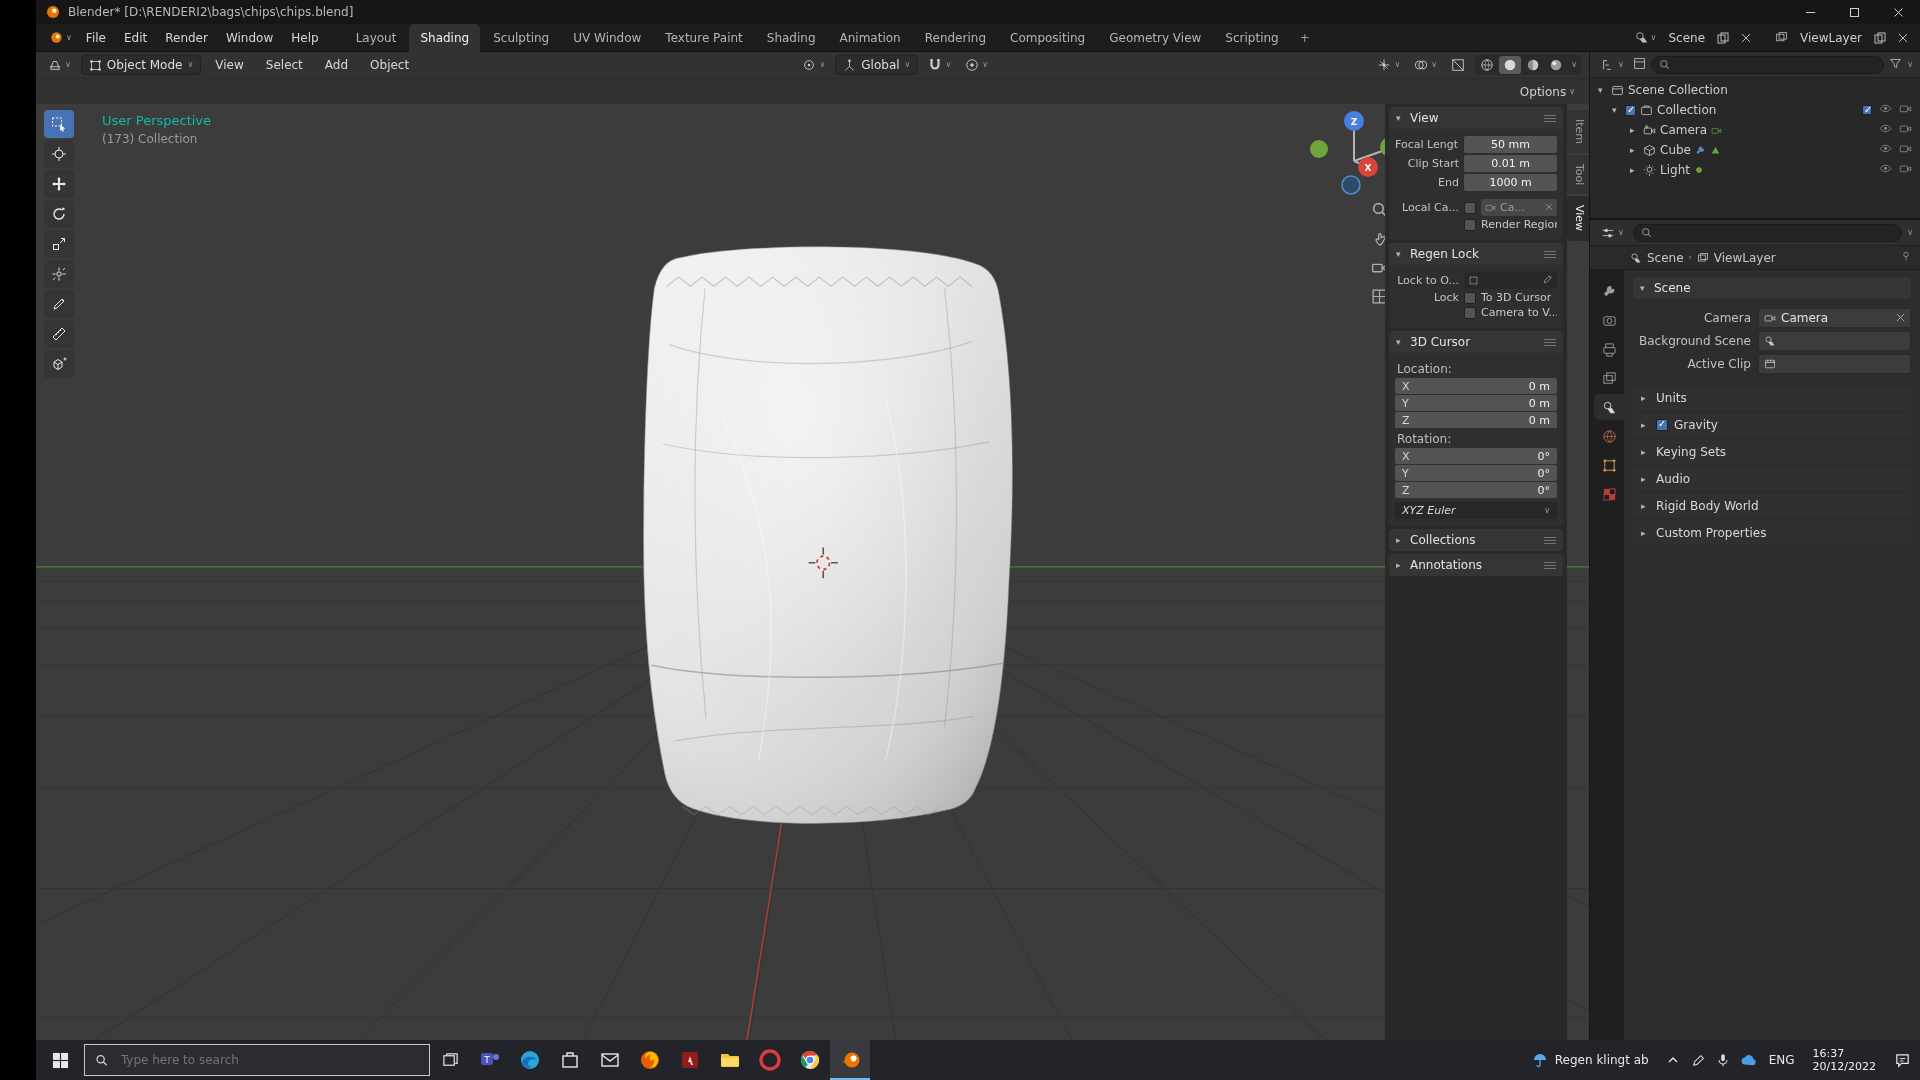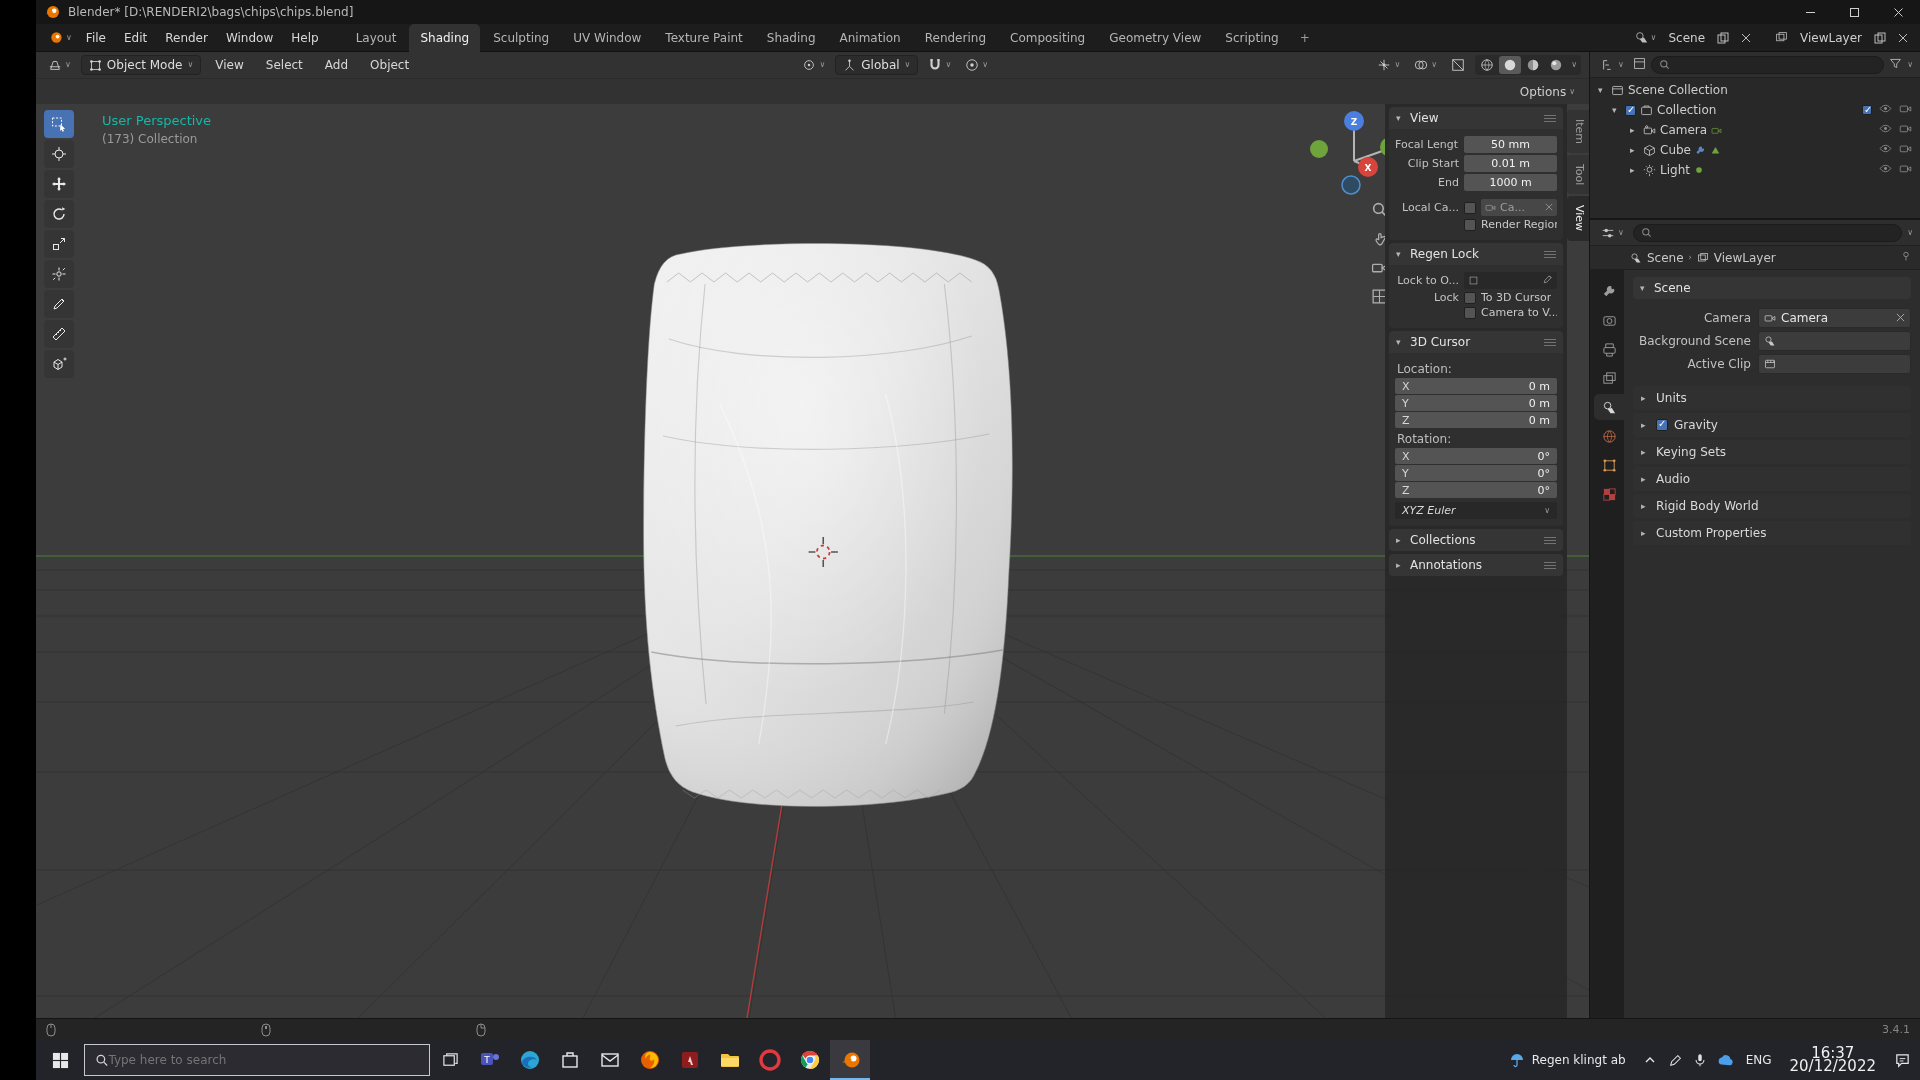--- a/index.html
+++ b/index.html
@@ -99,28 +99,28 @@
   .sect { height:24px; background:#303030; border-radius:3px; display:flex; align-items:center; gap:6px; padding:0 8px; margin-top:3px; color:#d9d9d9; }
 
   
   .statusbar { height:22px; background:#242424; border-top:1px solid #151515; display:flex; align-items:center; padding:0 10px; color:#8d8d8d; flex:none; }
   .statusbar .ver { margin-left:auto; font-size:11px; color:#848484; }
   .mouse-hint { margin-right:205px; display:flex; color:#8d8d8d; }
 
   
   .taskbar { height:40px; background:#23232a; display:flex; align-items:stretch; flex:none; }
   .tb-start { width:48px; display:flex; align-items:center; justify-content:center; }
-  .tb-search { width:346px; margin:4px 0; background:#2b2b31; border:1px solid #c8c8c8; display:flex; align-items:center; gap:0; padding:0 10px; }
+  .tb-search { width:346px; margin:4px 0; background:#2b2b31; border:1px solid #c8c8c8; display:flex; align-items:center; gap:13px; padding:0 10px; }
   .tb-search input { background:transparent; border:none; outline:none; color:#cfcfcf; font-size:12px; font-family:inherit; width:100%; }
   .tb-btn { width:40px; display:flex; align-items:center; justify-content:center; }
   .tb-app { width:40px; display:flex; align-items:center; justify-content:center; position:relative; }
   .tb-app.open { background:rgba(255,255,255,.10); box-shadow:inset 0 -2px 0 #76b9ed; }
   .tray { margin-left:auto; display:flex; align-items:center; }
   .tray .seg { display:flex; align-items:center; gap:7px; padding:0 9px; height:100%; color:#e8e8e8; }
-  .clock { text-align:center; font-size:15px; line-height:13px; color:#f0f0f0; padding:0 9px; }
+  .clock { text-align:left; font-size:11px; line-height:13px; color:#f0f0f0; padding:0 9px; }
   .ico { display:block; }
 </style>
 </head>
 <body>
 
 <div class="app">
 
   <div class="titlebar">
     <svg class="ico" width="16" height="16" viewBox="0 0 16 16">
         <circle cx="9" cy="8" r="6" fill="#ea7600"></circle>
@@ -931,41 +931,20 @@
             <div class="sect">
               <span class="exp">▸</span>
               <span>Custom Properties</span>
             </div>
           </div>
         </div>
       </div>
     </div>
   </div>
 
-  <div class="statusbar">
-    <span class="mouse-hint">
-        <svg width="10" height="14" viewBox="0 0 10 14">
-          <rect x="1" y="1" width="8" height="12" rx="4" fill="none" stroke="currentColor"></rect>
-          <path d="M5 1v4" stroke="currentColor"></path>
-        </svg>
-      </span>
-    <span class="mouse-hint">
-        <svg width="10" height="14" viewBox="0 0 10 14">
-          <rect x="1" y="1" width="8" height="12" rx="4" fill="none" stroke="currentColor"></rect>
-          <rect x="4" y="3" width="2" height="3" fill="currentColor"></rect>
-        </svg>
-      </span>
-    <span class="mouse-hint">
-        <svg width="10" height="14" viewBox="0 0 10 14">
-          <rect x="1" y="1" width="8" height="12" rx="4" fill="none" stroke="currentColor"></rect>
-          <path d="M5 1v4M5 5h4" stroke="currentColor"></path>
-        </svg>
-      </span>
-    <span class="ver">3.4.1</span>
-  </div>
 
   <div class="taskbar">
     <span class="tb-start">
       <svg width="17" height="17" viewBox="0 0 18 18">
           <rect x="1" y="1" width="7.4" height="7.4" fill="#e8e8e8"></rect>
           <rect x="9.6" y="1" width="7.4" height="7.4" fill="#e8e8e8"></rect>
           <rect x="1" y="9.6" width="7.4" height="7.4" fill="#e8e8e8"></rect>
           <rect x="9.6" y="9.6" width="7.4" height="7.4" fill="#e8e8e8"></rect>
         </svg>
     </span>

